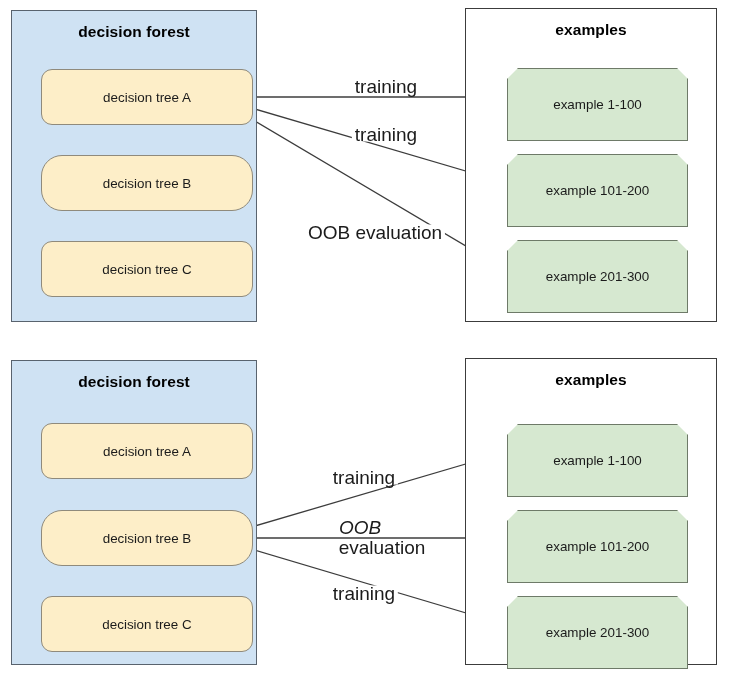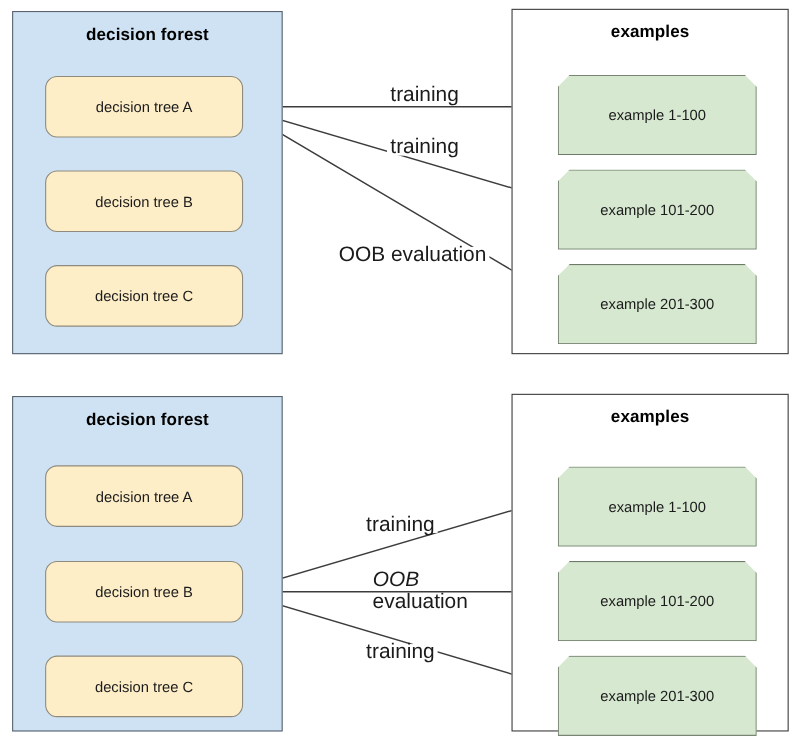--- a/index.html
+++ b/index.html
@@ -50,34 +50,34 @@
     text-align: center;
     font-size: 15.5px;
     font-weight: bold;
     color: #000000;
     letter-spacing: 0.1px;
   }
 
   .tree-box {
     position: absolute;
     left: 41px;
-    width: 180px;
+    width: 212px;
     height: 56px;
     background: #fdeec8;
     border: 1.4px solid #8f8a7c;
     border-radius: 11px;
     box-sizing: border-box;
     display: flex;
     align-items: center;
     justify-content: center;
     font-size: 13.4px;
     color: #1b1b1b;
   }
   .tree-a { top: 69px; }
-  .tree-b { top: 155px; }
+  .tree-b { top: 155px; border-radius: 21px; }
   .tree-c { top: 241px; }
 
   .example-box {
     position: absolute;
     left: 507px;
     width: 181px;
     height: 73px;
     background: #d6e8d0;
     border: 1.4px solid #6e7a68;
     box-sizing: border-box;

